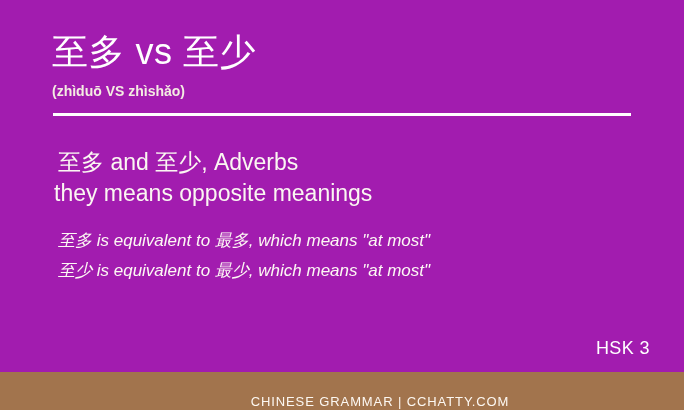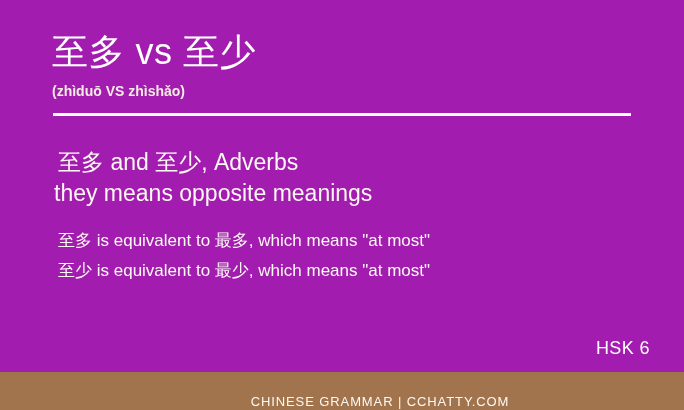--- a/index.html
+++ b/index.html
@@ -77,20 +77,21 @@
     left: 58px;
     top: 226px;
     width: 600px;
   }
   .detail-line {
     font-size: 17px;
     line-height: 30px;
     color: #fdf9f4;
     font-weight: 400;
     white-space: pre;
+    font-style: italic;
   }
 
   
   #hsk {
     position: absolute;
     right: 34px;
     top: 337px;
     font-size: 18px;
     line-height: 22px;
     color: #ffffff;
@@ -134,19 +135,19 @@
   <div id="body-block">
     <div class="lead-line">至多 and 至少, Adverbs</div>
     <div class="lead-line second">they means opposite meanings</div>
   </div>
 
   <div id="detail-block">
     <div class="detail-line">至多 is equivalent to 最多, which means "at most"</div>
     <div class="detail-line">至少 is equivalent to 最少, which means "at most"</div>
   </div>
 
-  <div id="hsk">HSK 6</div>
+  <div id="hsk">HSK 3</div>
 
   <div id="footer">
     <span id="footer-text">CHINESE GRAMMAR | CCHATTY.COM</span>
   </div>
 
 </div>
 
 </body></html>

